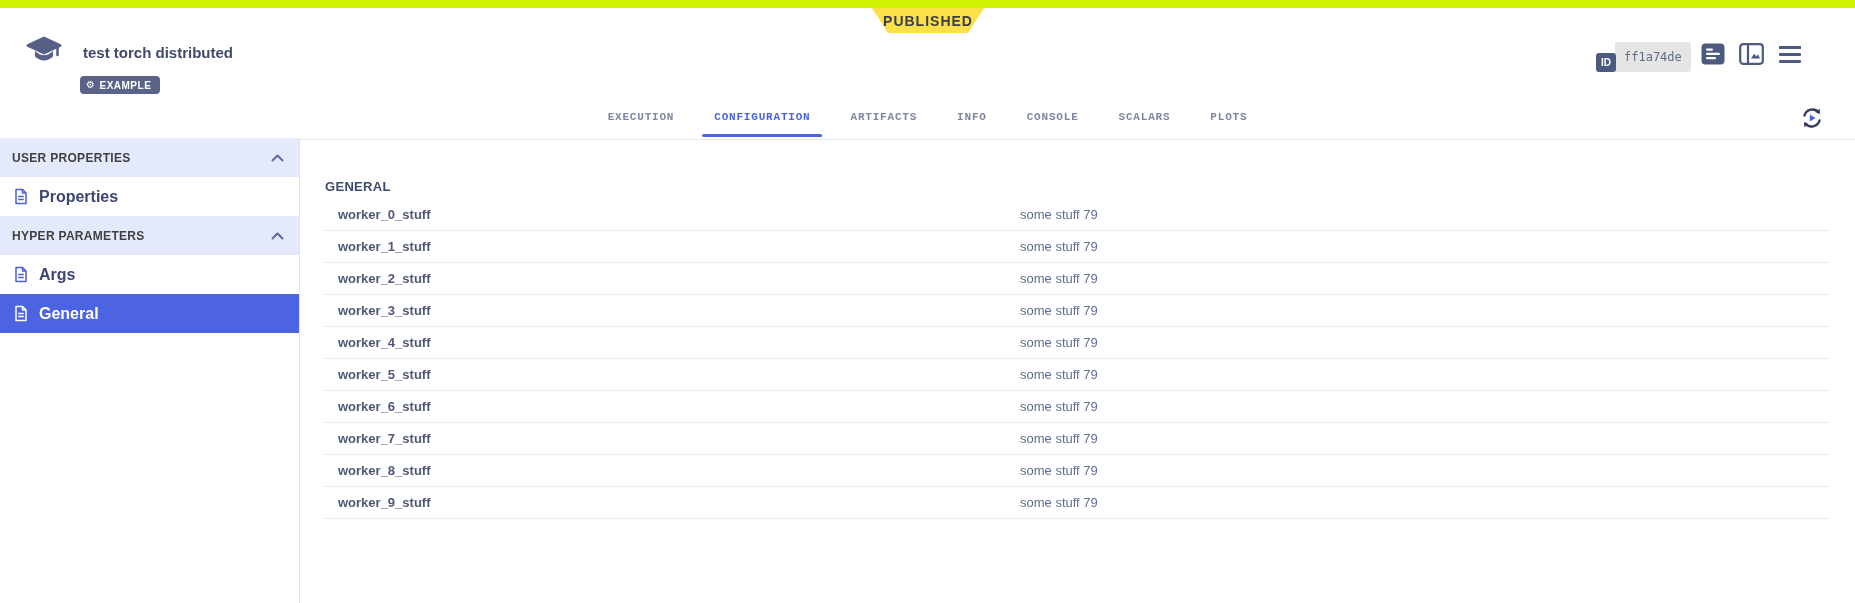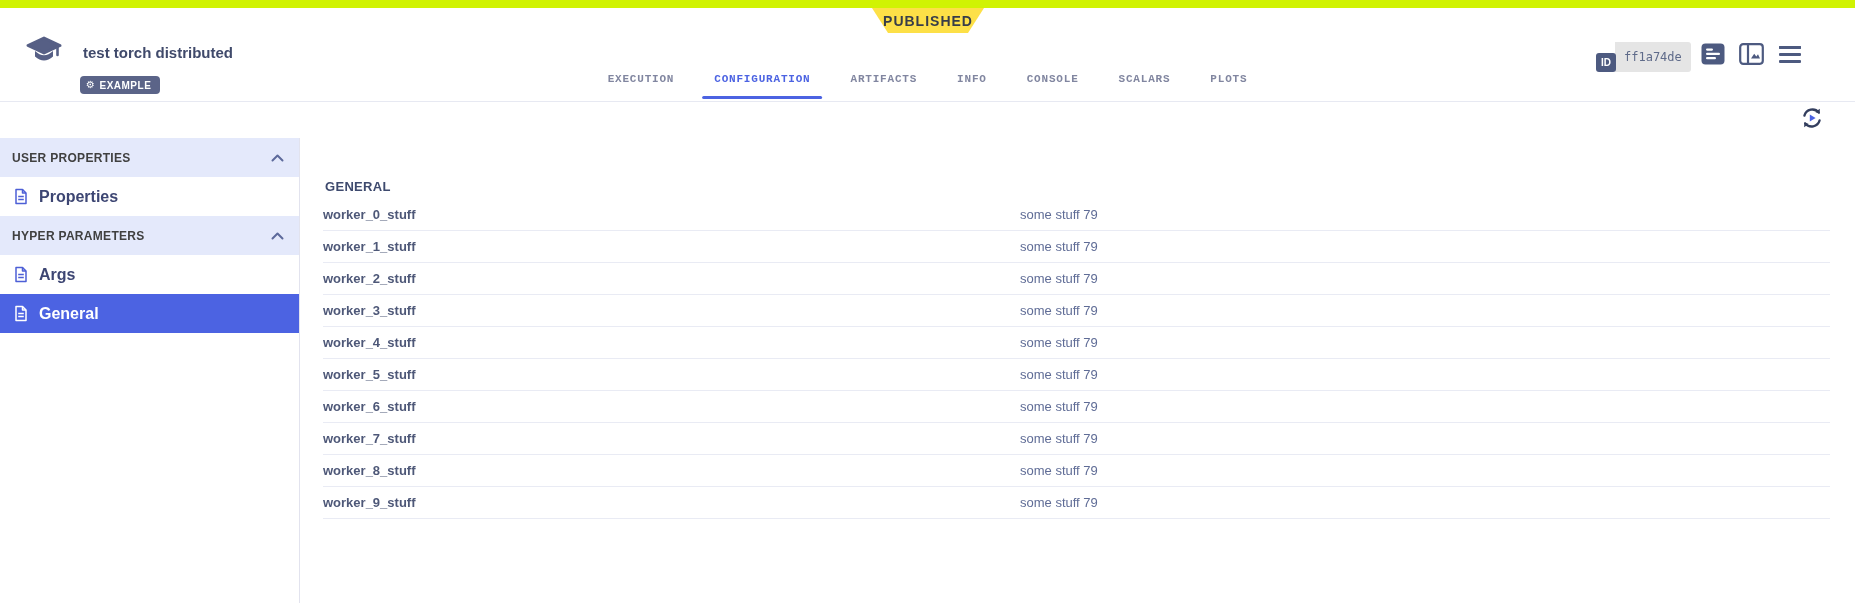--- a/index.html
+++ b/index.html
@@ -13,21 +13,21 @@
   .top-accent { position:absolute; top:0; left:0; width:1855px; height:8px; background:#d0f303; z-index:6; }
   .ribbon {
     position:absolute; top:8px; left:872px; width:112px; height:25px; z-index:6;
     background:#fde047; clip-path:polygon(0 0,100% 0,calc(100% - 16px) 100%,16px 100%);
     display:flex; align-items:center; justify-content:center;
     font-size:14px; font-weight:bold; letter-spacing:1px; color:#373d49;
   }
 
   
   .header {
-    position:absolute; top:0; left:0; width:1855px; height:102px;
+    position:absolute; top:0; left:0; width:1855px; height:140px;
     background:#fff; border-bottom:1px solid #e7e9f2;
   }
   .task-icon { position:absolute; left:25px; top:36px; }
   .task-title { position:absolute; left:83px; top:44px; font-size:15px; font-weight:bold; color:#404a6b; }
   .tag {
     position:absolute; left:80px; top:76px; height:18px;
     background:#5b6488; border-radius:4px; color:#fff;
     display:inline-flex; align-items:center; gap:4px; padding:0 9px 0 6px;
     font-size:10px; font-weight:bold; letter-spacing:0.5px;
   }
@@ -80,21 +80,21 @@
     padding-left:14px; gap:11px; font-size:16px; font-weight:bold; color:#3d4673; cursor:pointer;
   }
   .side-item.selected { background:#4c63e2; color:#ffffff; }
   .side-item svg { flex:0 0 auto; }
 
   
   .main { position:absolute; left:300px; top:138px; width:1555px; height:465px; }
   .section-title { margin:42px 0 0 25px; font-size:13px; font-weight:bold; color:#3e4a6e; letter-spacing:0.3px; height:13px; line-height:13px; }
   .rows { margin:6px 0 0 23px; width:1507px; }
   .prow { position:relative; height:32px; display:flex; align-items:center; border-bottom:1px solid #e9ebf4; cursor:pointer; }
-  .prow .pname { margin-left:0; font-size:13px; font-weight:bold; color:#4e5878; }
+  .prow .pname { margin-left:15px; font-size:13px; font-weight:bold; color:#4e5878; }
   .prow .pvalue { position:absolute; left:697px; font-size:13px; color:#5f6c96; }
 </style>
 </head>
 <body>
 
 <div class="top-accent"></div>
 <div class="ribbon">
   <span>PUBLISHED</span>
 </div>
 

